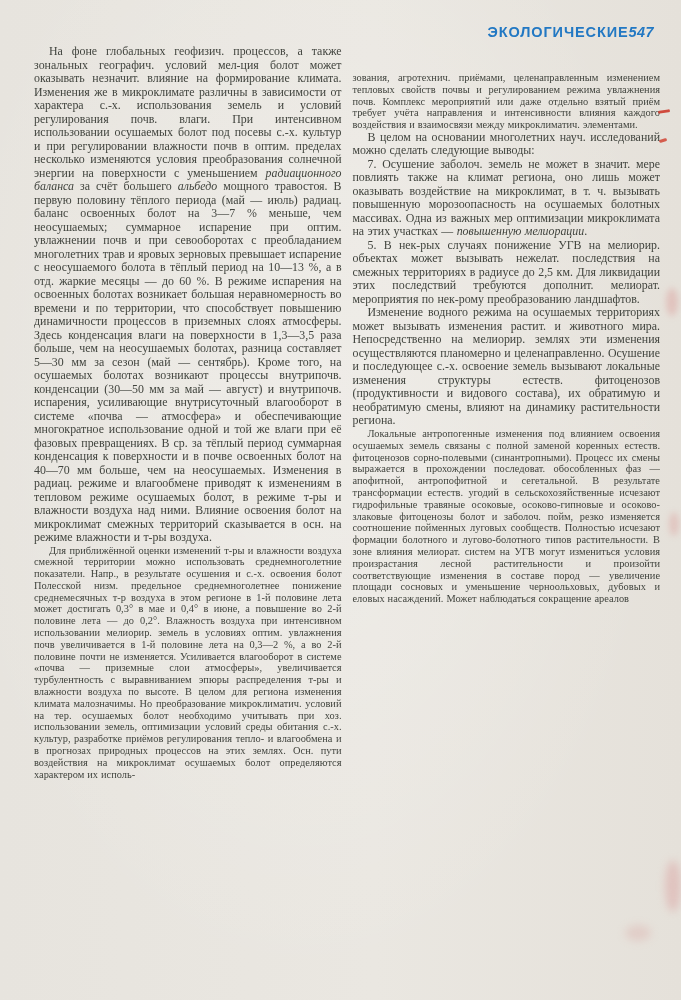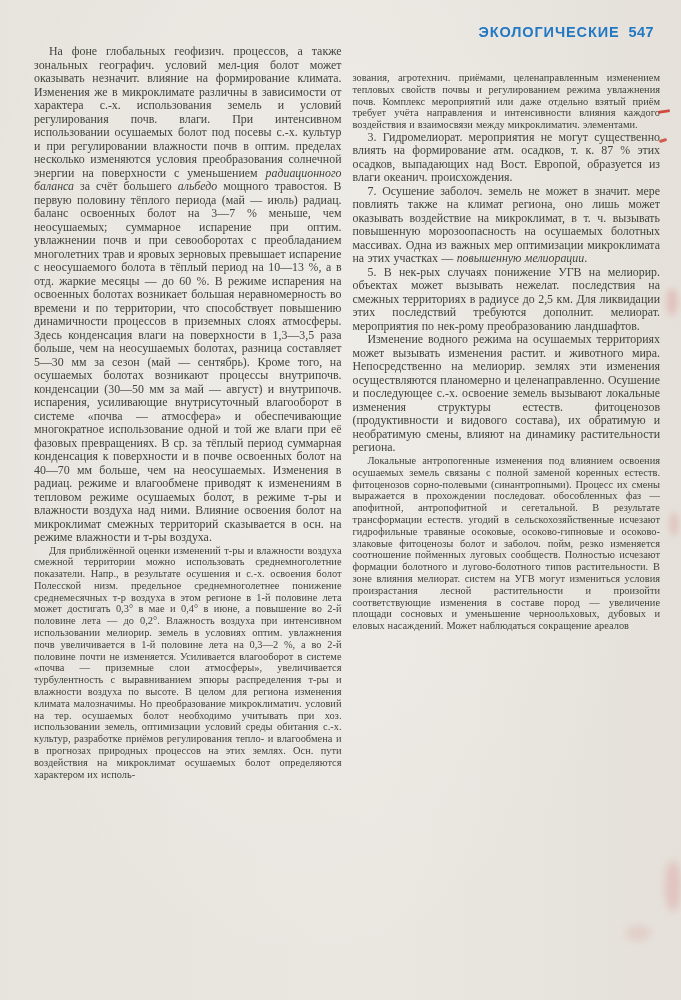--- a/index.html
+++ b/index.html
@@ -18,21 +18,21 @@
     position: absolute;
     top: 24px;
     right: 27px;
     font-family: "Liberation Sans", "DejaVu Sans", sans-serif;
     font-weight: bold;
     font-size: 14.5px;
     letter-spacing: 0.9px;
     color: #2278c3;
     white-space: nowrap;
   }
-  .running-head .pageno { margin-left: 9px; letter-spacing: 0.4px; }
+  .running-head .pageno { letter-spacing: 0.4px; font-style: italic; }
   .cols {
     position: absolute;
     top: 45px;
     left: 34px;
     right: 21px;
     display: flex;
     gap: 11px;
   }
   .col { width: 308px; }
   .col.right-col { margin-top: 27px; }
@@ -63,21 +63,21 @@
     <span>ЭКОЛОГИЧЕСКИЕ</span><span class="pageno">547</span>
   </div>
 
   <div class="cols">
     <div class="col left-col">
         <p class="para normal indent"><span>На фоне глобальных геофизич. процессов, а также зональных географич. условий мел-ция болот может оказывать незначит. влияние на формирование климата. Изменения же в микроклимате различны в зависимости от характера с.-х. использования земель и условий регулирования почв. влаги. При интенсивном использовании осушаемых болот под посевы с.-х. культур и при регулировании влажности почв в оптим. пределах несколько изменяются условия преобразования солнечной энергии на поверхности с уменьшением </span><span class="it">радиационного баланса</span><span> за счёт большего </span><span class="it">альбедо</span><span> мощного травостоя. В первую половину тёплого периода (май — июль) радиац. баланс освоенных болот на 3—7 % меньше, чем неосушаемых; суммарное испарение при оптим. увлажнении почв и при севооборотах с преобладанием многолетних трав и яровых зерновых превышает испарение с неосушаемого болота в тёплый период на 10—13 %, а в отд. жаркие месяцы — до 60 %. В режиме испарения на освоенных болотах возникает большая неравномерность во времени и по территории, что способствует повышению динамичности процессов в приземных слоях атмосферы. Здесь конденсация влаги на поверхности в 1,3—3,5 раза больше, чем на неосушаемых болотах, разница составляет 5—30 мм за сезон (май — сентябрь). Кроме того, на осушаемых болотах возникают процессы внутрипочв. конденсации (30—50 мм за май — август) и внутрипочв. испарения, усиливающие внутрисуточный влагооборот в системе «почва — атмосфера» и обеспечивающие многократное использование одной и той же влаги при её фазовых превращениях. В ср. за тёплый период суммарная конденсация к поверхности и в почве освоенных болот на 40—70 мм больше, чем на неосушаемых. Изменения в радиац. режиме и влагообмене приводят к изменениям в тепловом режиме осушаемых болот, в режиме т-ры и влажности воздуха над ними. Влияние освоения болот на микроклимат смежных территорий сказывается в осн. на режиме влажности и т-ры воздуха.</span></p>
         <p class="para small indent"><span>Для приближённой оценки изменений т-ры и влажности воздуха смежной территории можно использовать среднемноголетние показатели. Напр., в результате осушения и с.-х. освоения болот Полесской низм. предельное среднемноголетнее понижение среднемесячных т-р воздуха в этом регионе в 1-й половине лета может достигать 0,3° в мае и 0,4° в июне, а повышение во 2-й половине лета — до 0,2°. Влажность воздуха при интенсивном использовании мелиорир. земель в условиях оптим. увлажнения почв увеличивается в 1-й половине лета на 0,3—2 %, а во 2-й половине почти не изменяется. Усиливается влагооборот в системе «почва — приземные слои атмосферы», увеличивается турбулентность с выравниванием эпюры распределения т-ры и влажности воздуха по высоте. В целом для региона изменения климата малозначимы. Но преобразование микроклиматич. условий на тер. осушаемых болот необходимо учитывать при хоз. использовании земель, оптимизации условий среды обитания с.-х. культур, разработке приёмов регулирования тепло- и влагообмена и в прогнозах природных процессов на этих землях. Осн. пути воздействия на микроклимат осушаемых болот определяются характером их исполь-</span></p>
       </div>
     <div class="col right-col">
         <p class="para small"><span>зования, агротехнич. приёмами, целенаправленным изменением тепловых свойств почвы и регулированием режима увлажнения почв. Комплекс мероприятий или даже отдельно взятый приём требует учёта направления и интенсивности влияния каждого воздействия и взаимосвязи между микроклиматич. элементами.</span></p>
-        <p class="para normal indent"><span>3. Гидромелиорат. мероприятия не могут существенно влиять на формирование атм. осадков, т. к. 87 % этих осадков, выпадающих над Вост. Европой, образуется из влаги океанич. происхождения.</span></p>
+        <p class="para normal indent"><span>В целом на основании многолетних науч. исследований можно сделать следующие выводы:</span></p>
         <p class="para normal indent"><span>7. Осушение заболоч. земель не может в значит. мере повлиять также на климат региона, оно лишь может оказывать воздействие на микроклимат, в т. ч. вызывать повышенную морозоопасность на осушаемых болотных массивах. Одна из важных мер оптимизации микроклимата на этих участках — </span><span class="it">повышенную мелиорации</span><span>.</span></p>
         <p class="para normal indent"><span>5. В нек-рых случаях понижение УГВ на мелиорир. объектах может вызывать нежелат. последствия на смежных территориях в радиусе до 2,5 км. Для ликвидации этих последствий требуются дополнит. мелиорат. мероприятия по нек-рому преобразованию ландшафтов.</span></p>
         <p class="para normal indent"><span>Изменение водного режима на осушаемых территориях может вызывать изменения растит. и животного мира. Непосредственно на мелиорир. землях эти изменения осуществляются планомерно и целенаправленно. Осушение и последующее с.-х. освоение земель вызывают локальные изменения структуры естеств. фитоценозов (продуктивности и видового состава), их обратимую и необратимую смены, влияют на динамику растительности региона.</span></p>
         <p class="para small indent"><span>Локальные антропогенные изменения под влиянием освоения осушаемых земель связаны с полной заменой коренных естеств. фитоценозов сорно-полевыми (синантропными). Процесс их смены выражается в прохождении последоват. обособленных фаз — апофитной, антропофитной и сегетальной. В результате трансформации естеств. угодий в сельскохозяйственные исчезают гидрофильные травяные осоковые, осоково-гипновые и осоково-злаковые фитоценозы болот и заболоч. пойм, резко изменяется соотношение пойменных луговых сообществ. Полностью исчезают формации болотного и лугово-болотного типов растительности. В зоне влияния мелиорат. систем на УГВ могут измениться условия произрастания лесной растительности и произойти соответствующие изменения в составе пород — увеличение площади сосновых и уменьшение черноольховых, дубовых и еловых насаждений. Может наблюдаться сокращение ареалов</span></p>
       </div>
   </div>
 
   <div class="scan-mark mark-red-1"></div>
   <div class="scan-mark mark-red-2"></div>
   <div class="scan-mark mark-pink-1"></div>

